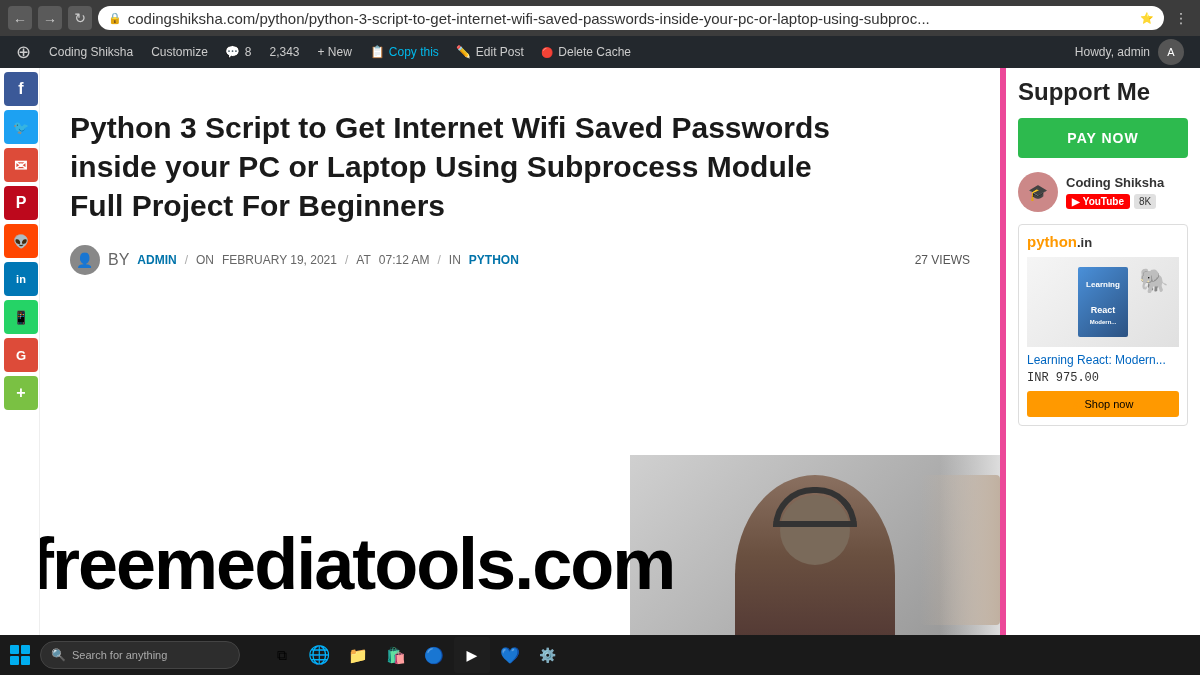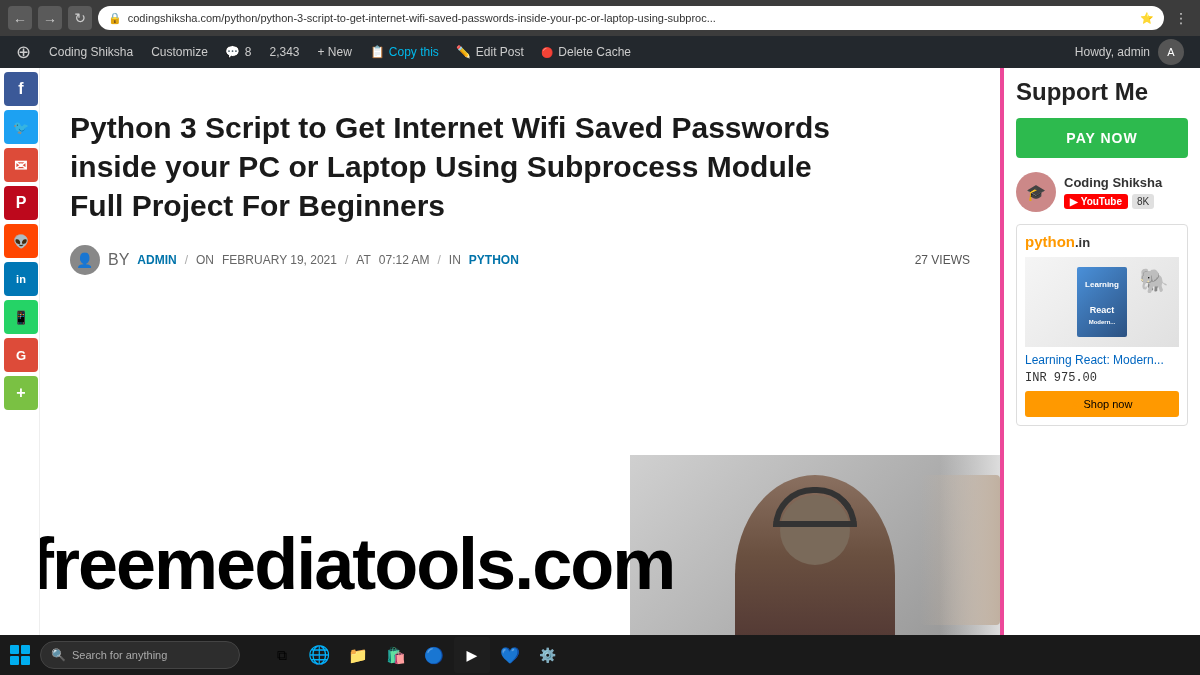--- a/index.html
+++ b/index.html
@@ -29,21 +29,21 @@
       background: #fff;
       border-radius: 14px;
       height: 24px;
       display: flex;
       align-items: center;
       padding: 0 10px;
       font-size: 11px;
       color: #333;
       gap: 6px;
     }
-    .address-text { flex: 1; font-size: 11px; color: #333; overflow: hidden; white-space: nowrap; text-overflow: ellipsis; }
+    .address-text { flex: 1; font-size: 15px; color: #333; overflow: hidden; white-space: nowrap; text-overflow: ellipsis; }
     .browser-icons { display: flex; gap: 6px; align-items: center; }
     .browser-icon-btn { background: none; border: none; color: #ccc; font-size: 14px; cursor: pointer; width: 22px; height: 22px; display: flex; align-items: center; justify-content: center; }
 
     
     .wp-admin-bar {
       background: #23282d;
       height: 32px;
       display: flex;
       align-items: center;
       padding: 0 8px;
@@ -198,21 +198,21 @@
       position: absolute;
       right: 0; top: 0;
       width: 60px; height: 220px;
       background: linear-gradient(to left, #ddd, transparent);
     }
 
     
     .right-sidebar {
       width: 200px;
       padding: 10px 12px;
-      border-left: 4px solid #ec4899;
+      border-left: 6px solid #ec4899;
       overflow: hidden;
     }
     .support-title {
       font-size: 24px;
       font-weight: 700;
       color: #222;
       margin-bottom: 12px;
     }
     .pay-now-btn {
       display: block;

